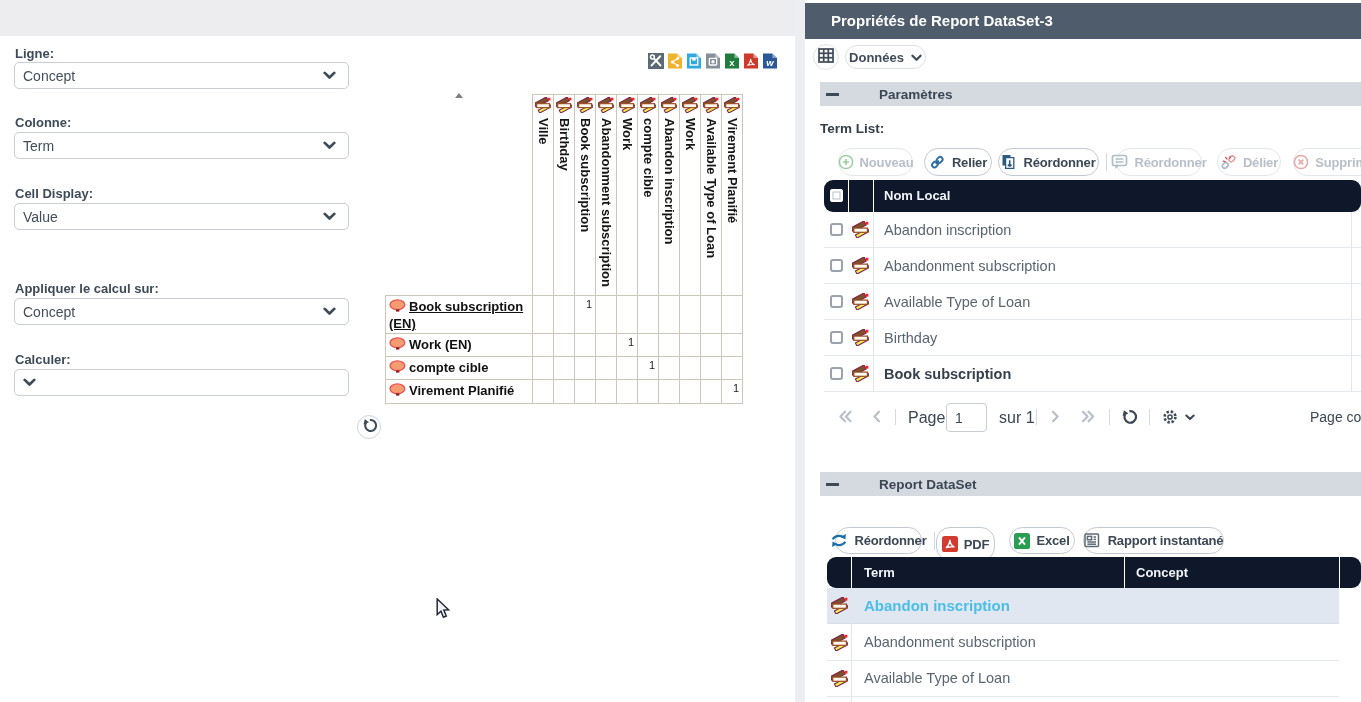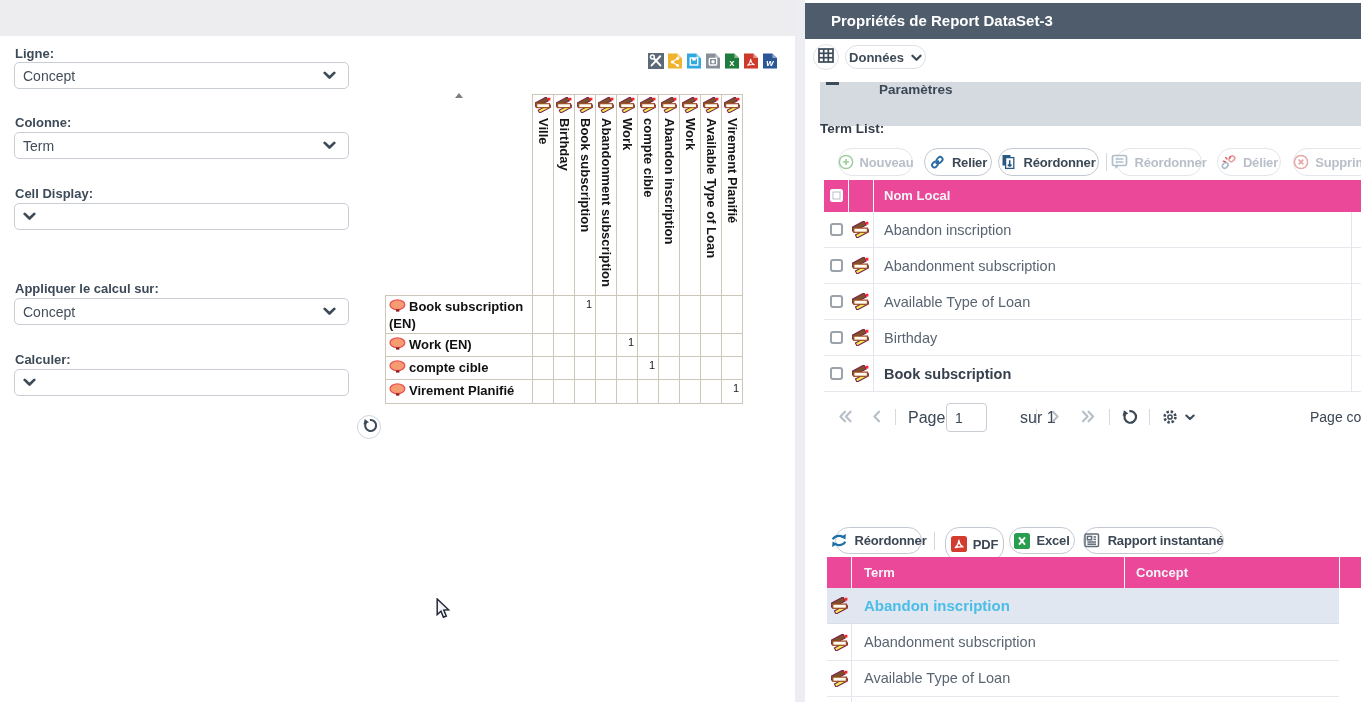--- a/index.html
+++ b/index.html
@@ -47,34 +47,34 @@
   .rpanel { left:805px; top:0; width:556px; height:702px; background:#ffffff; }
   .rp-header { position:absolute; left:0; top:3px; width:556px; height:36px; background:#4e5c6c; }
   .rp-header .ttl { position:absolute; left:26px; top:0; line-height:36px; color:#ffffff; font-size:15px; font-weight:bold; }
 
   .grid-btn { position:absolute; left:8px; top:44px; width:26px; height:26px; border:1px solid #dfe3e8; border-radius:50%;
               display:flex; align-items:center; justify-content:center; background:#fff; }
   .data-pill { position:absolute; left:40px; top:45px; width:81px; height:24px; border:1px solid #dce0e6; border-radius:12px;
                background:#fff; display:flex; align-items:center; justify-content:center; gap:7px; }
   .data-pill .lbl { font-size:13px; font-weight:bold; color:#3d4a58; }
 
-  .sect-bar { position:absolute; left:15px; width:541px; height:44px; background:#d5dae1; display:flex; }
+  .sect-bar { position:absolute; left:15px; width:541px; height:24px; background:#d5dae1; display:flex; align-items:center; }
   .sect-bar .dash { width:13px; height:3px; background:#3d4a58; margin-left:6px; }
   .sect-bar .stitle { margin-left:40px; font-size:13.5px; font-weight:bold; color:#3b4754; }
 
   .termlist-lbl { position:absolute; left:15px; top:121px; font-size:13.5px; font-weight:bold; color:#333e4a; }
 
   .pill { position:absolute; height:28px; border-radius:14px; background:#fff; display:flex; align-items:center;
           justify-content:center; gap:6px; font-size:13px; font-weight:bold; white-space:nowrap; letter-spacing:-0.15px; }
   .pill.en  { border:1px solid #c3c9d2; color:#3b4754; }
   .pill.dis { border:1px solid #e3e6ea; color:#b9bfc8; }
   .btn-sep { position:absolute; width:1px; height:18px; background:#d4d8de; }
 
   
-  .tbl-head { position:absolute; background:#ec4899; }
+  .tbl-head { position:absolute; background:#0f172a;border-radius:9px; }
   .tbl-head .hsep { position:absolute; top:0; width:1px; height:100%; background:#ffffff; }
   .tbl-head .htxt { position:absolute; top:0; color:#f2f5f8; font-size:13px; font-weight:bold; }
   .trow { position:absolute; display:flex; align-items:center; border-bottom:1px solid #e5e8ec; background:#fff; }
   .vline { position:absolute; width:1px; background:#e2e5ea; }
 
   .cb { width:13px; height:13px; border:2px solid #9aa2ab; border-radius:3px; background:#fff; }
   .cb-head { width:13px; height:13px; border-radius:3px; background:#fff; box-shadow: inset 0 0 0 2.5px #fff, inset 0 0 0 3.5px #b9bfc6; }
 
   .row-txt { font-size:14.5px; color:#5a6572; }
   .row-txt.strong { font-weight:bold; color:#36404c; }
@@ -111,20 +111,21 @@
       <div class="abs fld-select" style="top: 132px;">
         <span class="val">Term</span>
         <span style="display: flex; align-items: center;">
           <svg width="13" height="9" viewBox="0 0 12 8">
             <path d="M1.6 1.6 L6 5.9 L10.4 1.6" fill="none" stroke="#3d4a58" stroke-width="2.5" stroke-linecap="round" stroke-linejoin="round"></path>
           </svg>
         </span>
       </div>
       <div class="abs fld-label" style="top: 186px;">Cell Display:</div>
       <div class="abs fld-select" style="top: 203px;">
+        <span class="val">Value</span>
         <span style="display: flex; align-items: center;">
           <svg width="13" height="9" viewBox="0 0 12 8">
             <path d="M1.6 1.6 L6 5.9 L10.4 1.6" fill="none" stroke="#3d4a58" stroke-width="2.5" stroke-linecap="round" stroke-linejoin="round"></path>
           </svg>
         </span>
       </div>
       <div class="abs fld-label" style="top: 281px;">Appliquer le calcul sur:</div>
       <div class="abs fld-select" style="top: 298px;">
         <span class="val">Concept</span>
         <span style="display: flex; align-items: center;">
@@ -305,21 +306,21 @@
         <rect x="1.4" y="11" width="13.8" height="3.4" fill="#f2ef4e" stroke="#7c2050" stroke-width="1.1"></rect>
       </g>
       <rect x="1.8" y="7.1" width="13.6" height="4.2" fill="#fffdf2" stroke="#9c4a1e" stroke-width="1.2"></rect>
       <rect x="13.6" y="0.8" width="2.8" height="2.8" fill="#ff2222"></rect>
           </svg></span>
         <span class="vtxt">Virement Planifié</span>
       </div>
     </div>
   <div class="abs mx-body" id="mxbody-mount">
       <div class="mx-row">
-        <div class="mx-rowlab" style="height: 38px;"><svg width="17" height="13" viewBox="0 0 17 13">
+        <div class="mx-rowlab" style="height: 38px; text-decoration: underline;"><svg width="17" height="13" viewBox="0 0 17 13">
             <ellipse cx="8.4" cy="5.8" rx="7.4" ry="4.9" fill="#f59c73" stroke="#eb5050" stroke-width="1.3"></ellipse>
             <rect x="7" y="10.4" width="3.4" height="2.2" fill="#8b1a1a"></rect>
           </svg><span>Book subscription (EN)</span></div>
         <div class="mx-cell" style="height: 38px;"></div>
         <div class="mx-cell" style="height: 38px;"></div>
         <div class="mx-cell" style="height: 38px;">1</div>
         <div class="mx-cell" style="height: 38px;"></div>
         <div class="mx-cell" style="height: 38px;"></div>
         <div class="mx-cell" style="height: 38px;"></div>
         <div class="mx-cell" style="height: 38px;"></div>
@@ -568,21 +569,21 @@
         <span class="pgn" style="left:67px;top:410px;">
           <svg width="9" height="13" viewBox="0 0 9 13">
             <g fill="none" stroke="#b7bec8" stroke-width="2.1" stroke-linecap="round" stroke-linejoin="round">
               <path d="M7 1.7 L2.4 6.5 L7 11.3"></path>
             </g>
           </svg>
         </span>
         <span class="pg-sep" style="left:90px"></span>
         <span class="pgn" style="left:103px;top:409px;">Page</span>
         <div class="pg-input" style="left: 141px; top: 403px;">1</div>
-        <span class="pgn" style="left:194px;top:409px;margin-left:21px;">sur 1</span>
+        <span class="pgn" style="left:194px;top:409px;">sur 1</span>
         <span class="pg-sep" style="left:231px"></span>
         <span class="pgn" style="left:246px;top:410px;">
           <svg width="9" height="13" viewBox="0 0 9 13">
             <g fill="none" stroke="#b7bec8" stroke-width="2.1" stroke-linecap="round" stroke-linejoin="round">
               <path d="M2 1.7 L6.6 6.5 L2 11.3"></path>
             </g>
           </svg>
         </span>
         <span class="pgn" style="left:276px;top:410px;">
           <svg width="14" height="13" viewBox="0 0 14 13">
@@ -609,36 +610,40 @@
           </svg>
           <span style="margin-left:7px;display:flex">
             <svg width="10" height="7" viewBox="0 0 12 8">
               <path d="M1.6 1.6 L6 5.9 L10.4 1.6" fill="none" stroke="#3d4a58" stroke-width="2.5" stroke-linecap="round" stroke-linejoin="round"></path>
             </svg>
           </span>
         </span>
         <div class="pg-right">Page courante</div>
       </div>
 
+    <div class="sect-bar" style="top:472px;">
+      <span class="dash"></span>
+      <span class="stitle">Report DataSet</span>
+    </div>
 
     <div id="btnrow2-mount">
         <div class="pill en" style="left: 30px; top: 527px; width: 87px; height: 27px;">
           <span style="display:flex">
             <svg width="18" height="15" viewBox="0 0 18 15">
               <g fill="none" stroke="#1d6fa5" stroke-width="2.1">
                 <path d="M2.8 6.4 A 6.4 4.9 0 0 1 13.2 4.2"></path>
                 <path d="M15.2 8.6 A 6.4 4.9 0 0 1 4.8 10.8"></path>
               </g>
               <polygon points="15.9,0.9 15.4,6.6 10.6,3.9" fill="#1d6fa5"></polygon>
               <polygon points="2.1,14.1 2.6,8.4 7.4,11.1" fill="#1d6fa5"></polygon>
             </svg>
           </span>
           <span>Réordonner</span>
         </div>
-        <div class="pill en" style="left: 140px; top: 527px; width: 59px; height: 34px;">
+        <div class="pill en" style="left: 131px; top: 527px; width: 59px; height: 34px;">
           <span style="display:flex">
             <svg width="16" height="16" viewBox="0 0 16 16">
               <rect width="16" height="16" rx="2.6" fill="#d23b2e"></rect>
               <path d="M4.2 11.7 C6.4 9.9 7.6 7.3 7.9 4.2 C8.3 7.5 9.9 10 12 10.9 C9.6 10.6 6.5 10.9 4.2 11.7 Z" fill="none" stroke="#ffffff" stroke-width="1.3" stroke-linejoin="round"></path>
             </svg>
           </span>
           <span>PDF</span>
         </div>
         <div class="pill en" style="left: 204px; top: 527px; width: 66px; height: 27px;">
           <span style="display:flex">

